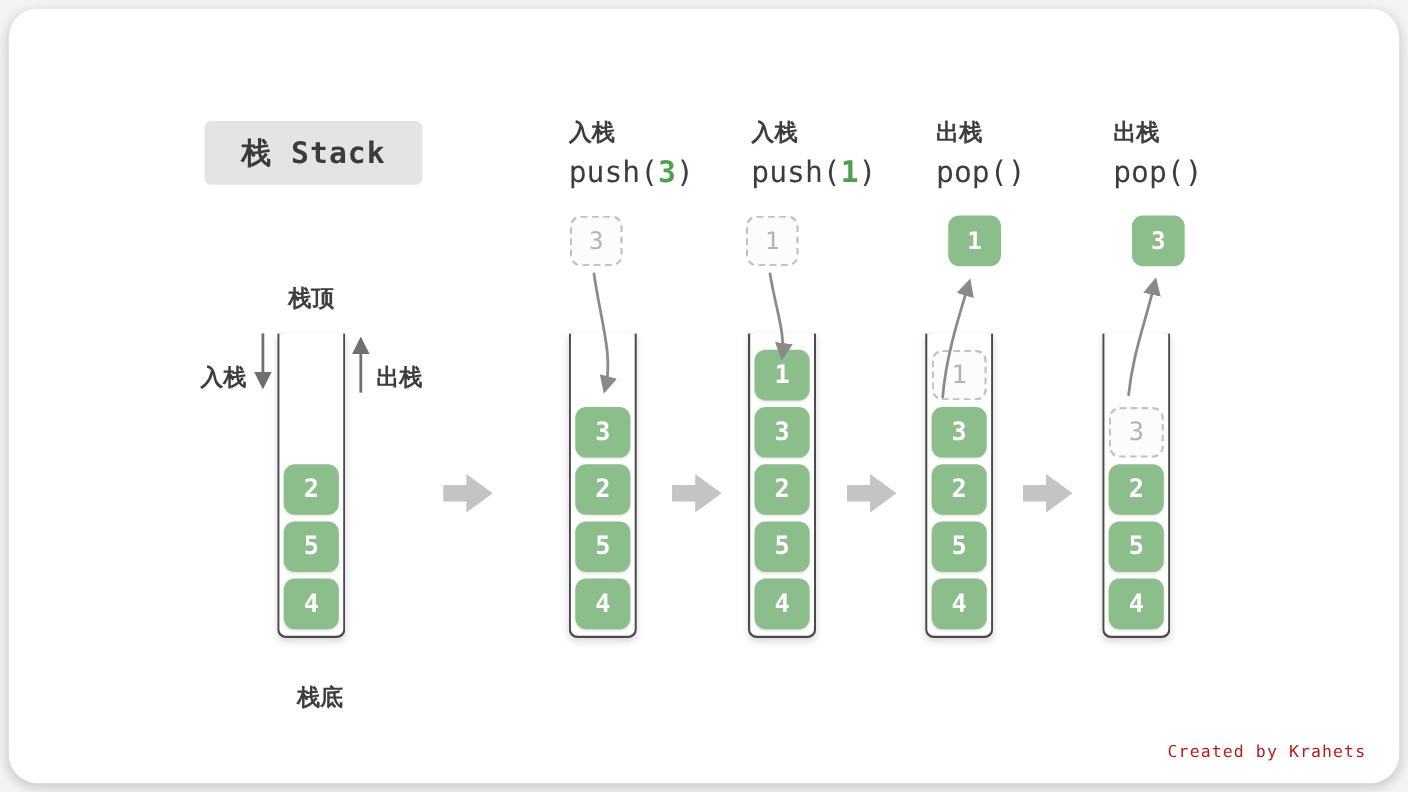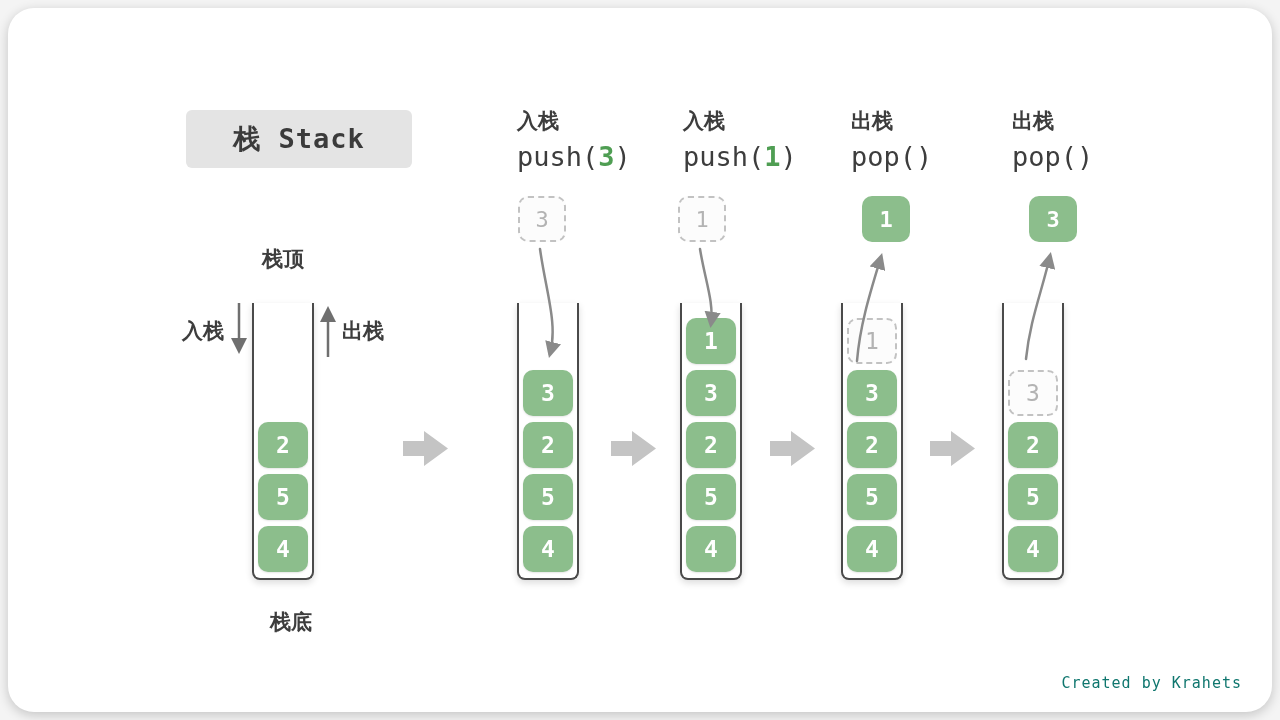--- a/index.html
+++ b/index.html
@@ -11,49 +11,49 @@
     --ink:#3D3D3D;
     --wall:#4A4A4A;
     --curve:#8A8A8A;
   }
   *{margin:0;padding:0;box-sizing:border-box;}
   html,body{width:1280px;height:720px;background:#f4f4f4;overflow:hidden;
     font-family:"Liberation Sans", sans-serif;}
   .card{position:absolute;left:8px;top:8px;width:1264px;height:704px;
     background:#ffffff;border-radius:26px;box-shadow:0 3px 12px rgba(0,0,0,.20);}
   .abs{position:absolute;}
-  .title-box{left:186px;top:110px;width:226px;height:58px;background:#E4E4E4;
+  .title-box{left:186px;top:110px;width:198px;height:58px;background:#E4E4E4;
     border-radius:6px;display:flex;align-items:center;justify-content:center;z-index:4;}
   .title-box span{font-family:"DejaVu Sans Mono", monospace;font-size:27px;
     font-weight:bold;color:#3B3B3B;letter-spacing:1px;}
   .col-header{top:106px;z-index:4;}
   .col-header .zh{font-size:21px;font-weight:700;color:var(--ink);line-height:30px;}
   .col-header .code{font-family:"DejaVu Sans Mono", monospace;font-size:27px;
     color:var(--ink);line-height:30px;margin-top:6px;}
   .col-header .code .arg{color:var(--arg-green);font-weight:bold;}
-  .lbl{font-size:21px;font-weight:700;color:var(--ink);z-index:4;}
+  .lbl{font-size:21px;font-weight:700;color:var(--ink);z-index:4;margin-top:12px;}
   .lbl.center{width:86px;text-align:center;}
   .float-box{top:196px;width:48px;height:46px;border-radius:10px;display:flex;
     align-items:center;justify-content:center;z-index:4;
     font-family:"DejaVu Sans Mono", monospace;font-size:22px;}
   .float-box.dashed{border:2px dashed var(--ghost);background:#FCFCFC;color:var(--ghost-text);}
   .float-box.solid{background:var(--green);color:#ffffff;font-weight:bold;}
   .stack{top:303px;width:62px;height:277px;background:#ffffff;
     border:2px solid var(--wall);border-top:none;border-radius:0 0 8px 8px;
     box-shadow:0 3px 7px rgba(0,0,0,.14);display:flex;flex-direction:column;
     justify-content:flex-end;align-items:center;gap:6px;padding-bottom:6px;z-index:2;}
   .cell{width:50px;height:46px;border-radius:10px;background:var(--green);
     color:#ffffff;display:flex;align-items:center;justify-content:center;flex:0 0 auto;
     font-family:"DejaVu Sans Mono", monospace;font-size:23px;font-weight:bold;
     box-shadow:0 1px 2px rgba(0,0,0,.10);}
   .cell.ghost{background:#FCFCFC;border:2px dashed var(--ghost);color:var(--ghost-text);
     font-weight:normal;box-shadow:none;}
   .overlay{left:0;top:0;z-index:3;pointer-events:none;}
   .watermark{right:38px;top:674px;font-family:"DejaVu Sans Mono", monospace;
-    font-size:15px;color:#0f766e;letter-spacing:1px;z-index:4;}
+    font-size:15px;color:#b91c1c;letter-spacing:1px;z-index:4;}
 </style>
 </head>
 <body>
 
 <div class="card abs"></div>
 
 <div class="title-box abs">
   <span>栈 Stack</span>
 </div>
 

